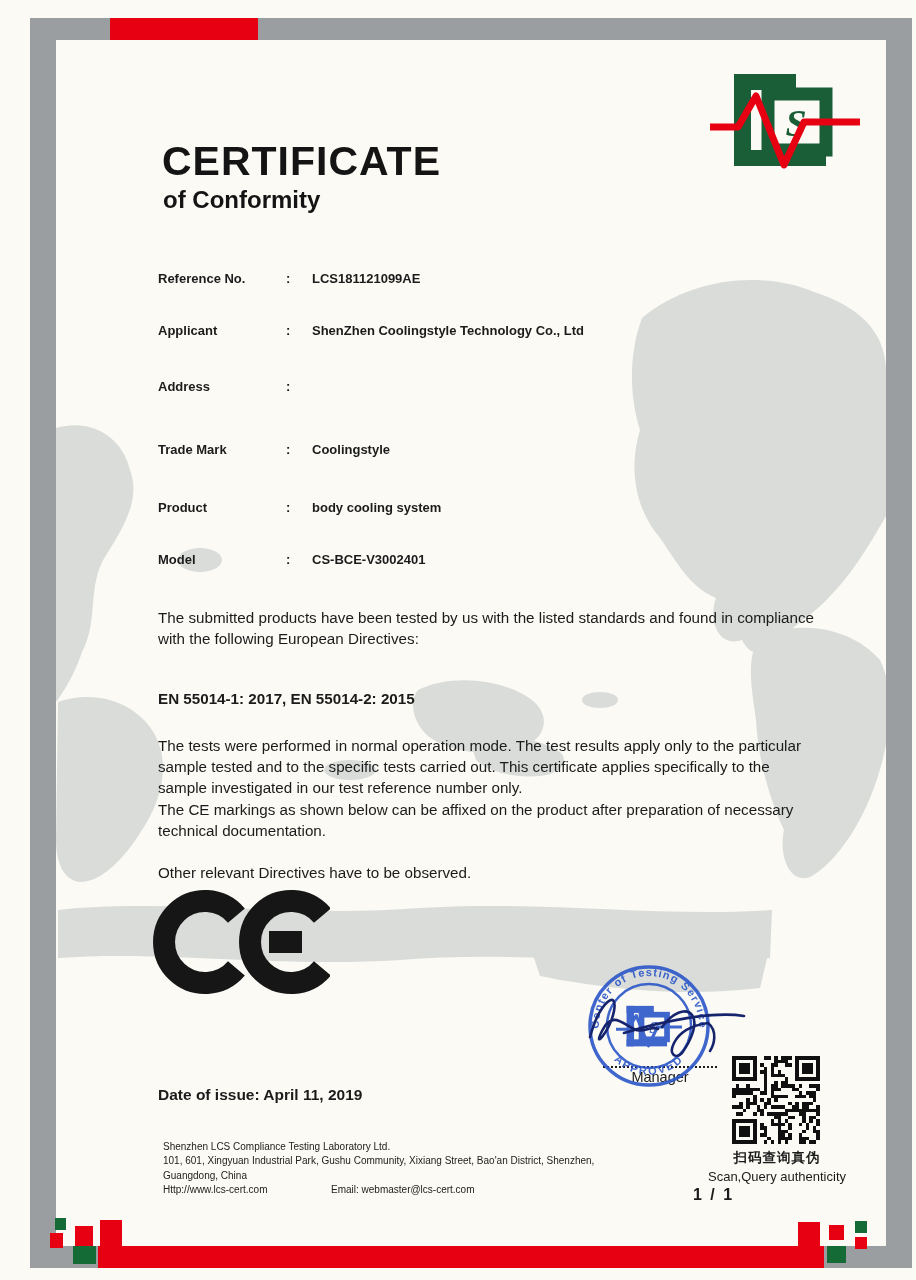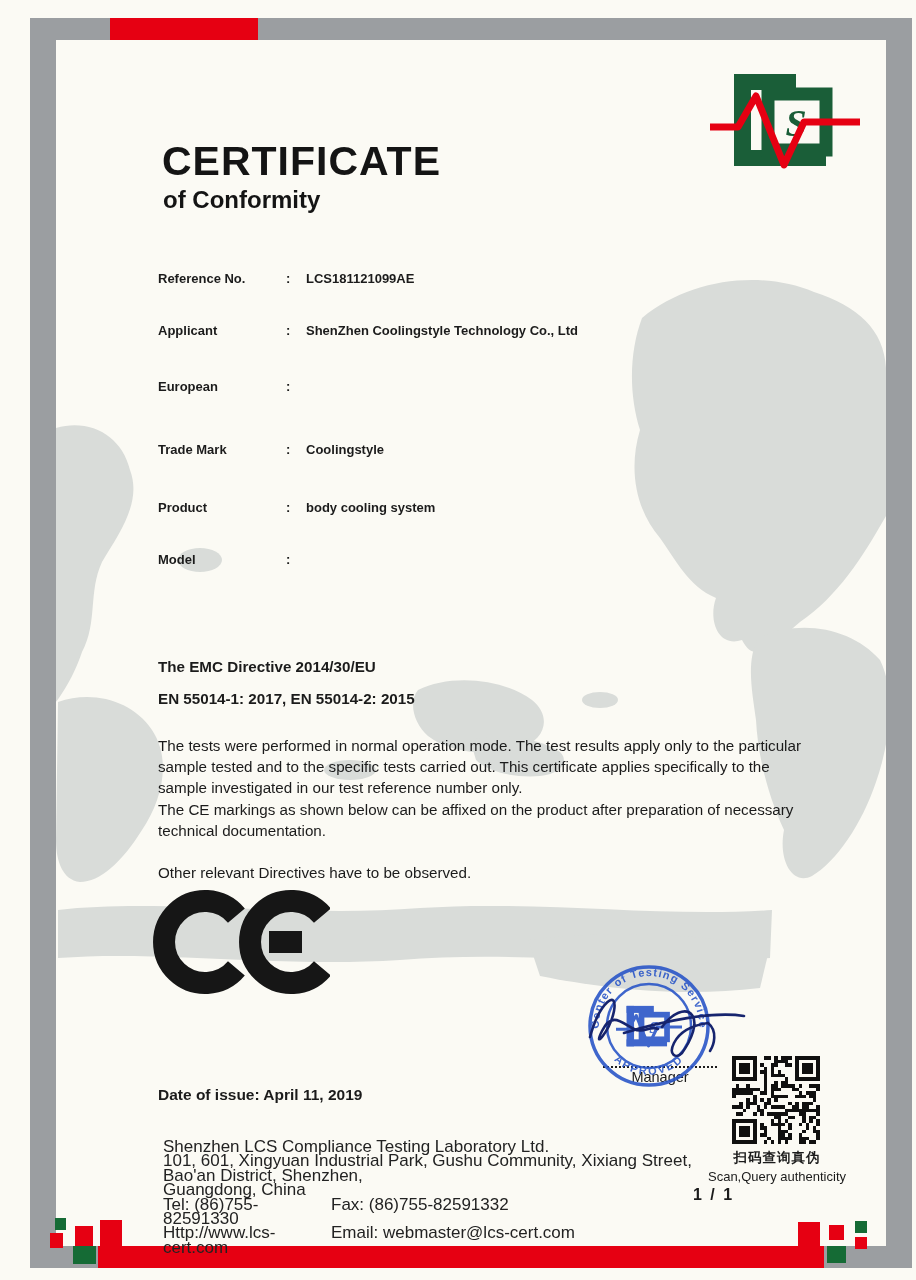--- a/index.html
+++ b/index.html
@@ -17,41 +17,41 @@
   .green{background:#156b35;}
   .deco{position:absolute;z-index:2;}
   
   .logo{position:absolute;left:710px;top:72px;z-index:2;}
   .title{position:absolute;left:162px;top:138px;font-size:41px;font-weight:bold;letter-spacing:1px;color:#141414;z-index:2;}
   .subtitle{position:absolute;left:163px;top:186px;font-size:24px;font-weight:bold;color:#141414;z-index:2;}
   
   .frow{position:absolute;left:158px;width:660px;display:flex;font-size:13px;font-weight:bold;line-height:21px;z-index:2;}
   .flabel{width:128px;flex:none;}
   .fcolon{width:20px;flex:none;}
-  .fvalue{width:492px;}
+  .fvalue{width:492px;margin-left:6px;}
   
   .para{position:absolute;left:158px;width:664px;font-size:15.2px;line-height:21px;z-index:2;}
   .bold{font-weight:bold;}
   
   .ce{position:absolute;left:140px;top:883px;z-index:2;}
   
   .date{position:absolute;left:158px;top:1046px;font-size:15.5px;font-weight:bold;z-index:2;margin-top:40px;}
   
   .sig-line{position:absolute;left:603px;top:1050px;width:114px;height:16px;border-bottom:2.5px dotted #1c1c1c;z-index:3;}
   .manager{position:absolute;left:603px;top:1069px;width:114px;text-align:center;font-size:14.5px;z-index:3;}
   .stamp{position:absolute;left:586px;top:963px;z-index:4;opacity:.9;}
   .signature{position:absolute;left:578px;top:983px;z-index:5;}
   
   .qr{position:absolute;left:732px;top:1056px;z-index:3;}
   .qr-cap{position:absolute;left:698px;top:1149px;width:158px;text-align:center;z-index:3;}
   .qr-cap .zh{font-size:13.5px;font-weight:bold;letter-spacing:1px;}
   .qr-cap .en{font-size:13px;margin-top:2px;}
   .pageno{position:absolute;left:693px;top:1186px;font-size:16px;font-weight:bold;letter-spacing:2px;z-index:3;}
   
-  .footer{position:absolute;left:163px;top:1140px;width:560px;font-size:17px;line-height:14.4px;z-index:2;color:#222;}
+  .footer{position:absolute;left:163px;top:1140px;width:560px;font-size:10px;line-height:14.4px;z-index:2;color:#222;}
   .fline{display:flex;}
   .fc1{width:168px;flex:none;}
 </style>
 </head>
 <body>
 
 <div class="page">
 
   <svg class="watermark" width="916" height="1280" viewBox="0 0 916 1280">
     <g fill="#d9dcd9">
@@ -109,39 +109,40 @@
     <span class="flabel">Reference No.</span>
       <span class="fcolon">:</span>
       <span class="fvalue">LCS181121099AE</span>
   </div>
   <div class="frow" style="top:320px;">
     <span class="flabel">Applicant</span>
       <span class="fcolon">:</span>
       <span class="fvalue">ShenZhen Coolingstyle Technology Co., Ltd</span>
   </div>
   <div class="frow" style="top:376px;">
-    <span class="flabel">European</span>
+    <span class="flabel">Address</span>
       <span class="fcolon">:</span>
   </div>
   <div class="frow" style="top:439px;">
     <span class="flabel">Trade Mark</span>
       <span class="fcolon">:</span>
       <span class="fvalue">Coolingstyle</span>
   </div>
   <div class="frow" style="top:497px;">
     <span class="flabel">Product</span>
       <span class="fcolon">:</span>
       <span class="fvalue">body cooling system</span>
   </div>
   <div class="frow" style="top:549px;">
     <span class="flabel">Model</span>
       <span class="fcolon">:</span>
-  </div>
-
-  <div class="para bold" style="top:656px;">The EMC Directive 2014/30/EU</div>
+      <span class="fvalue">CS-BCE-V3002401</span>
+  </div>
+
+  <div class="para" style="top:607px;">The submitted products have been tested by us with the listed standards and found in compliance with the following European Directives:</div>
   <div class="para bold" style="top:688px;">EN 55014-1: 2017, EN 55014-2: 2015</div>
   <div class="para" style="top:735px;">The tests were performed in normal operation mode. The test results apply only to the particular sample tested and to the specific tests carried out. This certificate applies specifically to the sample investigated in our test reference number only.</div>
   <div class="para" style="top:799px;">The CE markings as shown below can be affixed on the product after preparation of necessary technical documentation.</div>
   <div class="para" style="top:846px;margin-top:16px;">Other relevant Directives have to be observed.</div>
 
   <svg class="ce" width="190" height="112" viewBox="130 880 190 112">
     <g fill="none" stroke="#161616" stroke-width="22">
       <path d="M 226.4 912.6 A 41 41 0 1 0 226.4 965.4"></path>
       <path d="M 312.4 912.6 A 41 41 0 1 0 312.4 965.4"></path>
       <path d="M 259 939 L 292 939"></path>
@@ -489,22 +490,18 @@
     <div class="en">Scan,Query authenticity</div>
   </div>
 
   <div class="pageno">1 / 1</div>
 
   <div class="footer">
     <div>Shenzhen LCS Compliance Testing Laboratory Ltd.</div>
     <div>101, 601, Xingyuan Industrial Park, Gushu Community, Xixiang Street, Bao'an District, Shenzhen,</div>
     <div>Guangdong, China</div>
     <div class="fline">
-      <span class="fc1">Tel: (86)755-82591330</span>
-      <span>Fax: (86)755-82591332</span>
-    </div>
-    <div class="fline">
       <span class="fc1">Http://www.lcs-cert.com</span>
       <span>Email: webmaster@lcs-cert.com</span>
     </div>
   </div>
 
 </div>
 
 </body></html>

